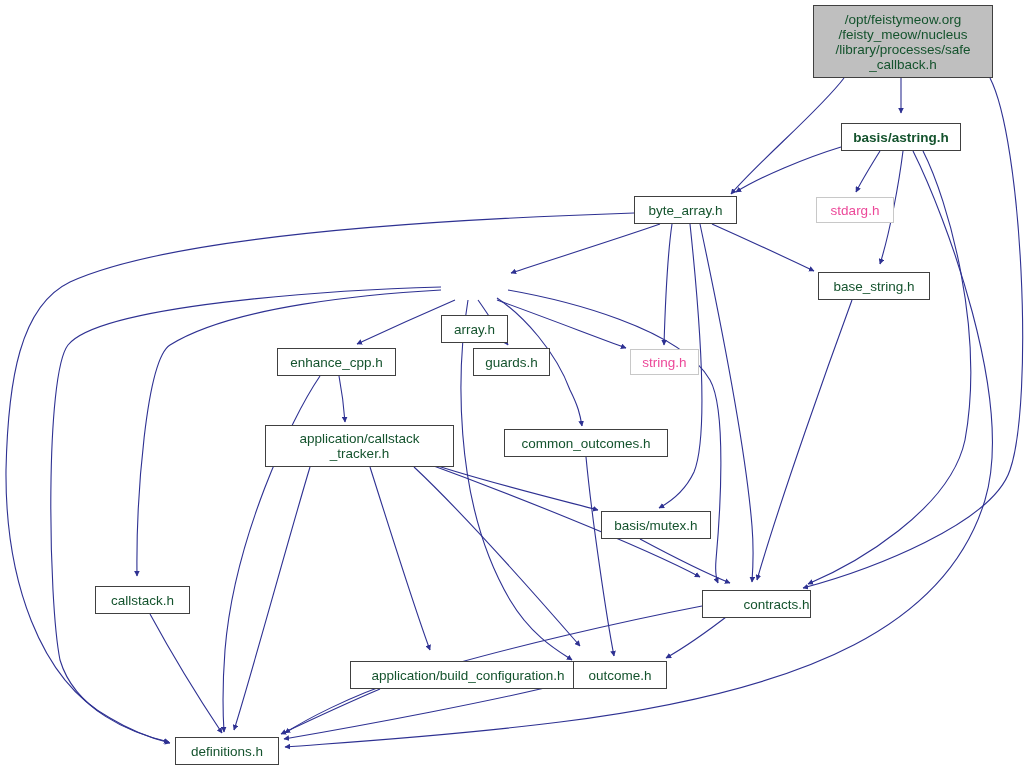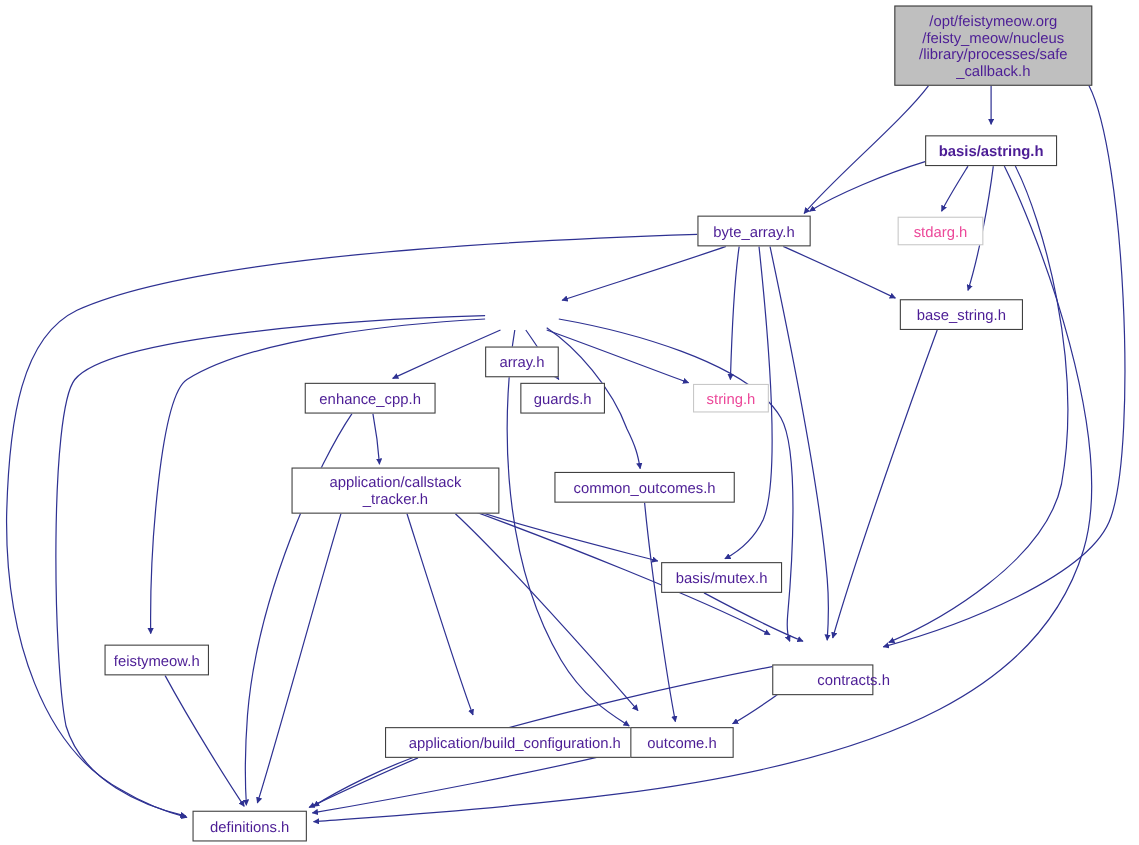--- a/index.html
+++ b/index.html
@@ -24,21 +24,21 @@
   }
   .node {
     position: absolute;
     box-sizing: border-box;
     display: flex;
     align-items: center;
     justify-content: center;
     text-align: center;
     font-size: 13.5px;
     line-height: 15px;
-    color: #4c1d95;
+    color: #14532d;
     background: #ffffff;
     border: 1px solid #404040;
     white-space: pre;
     z-index: 5;
   }
   .node.root {
     background: #bfbfbf;
     border: 1px solid #404040;
     z-index: 6;
   }
@@ -112,19 +112,19 @@
       <div class="node system" style="left: 816px; top: 197px; width: 78px; height: 26px;"><span class="node-label">stdarg.h</span></div>
       <div class="node" style="left: 818px; top: 272px; width: 112px; height: 28px;"><span class="node-label">base_string.h</span></div>
       <div class="node" style="left: 441px; top: 272px; width: 67px; height: 28px; margin-top: 43px;"><span class="node-label">array.h</span></div>
       <div class="node" style="left: 277px; top: 348px; width: 119px; height: 28px;"><span class="node-label">enhance_cpp.h</span></div>
       <div class="node" style="left: 473px; top: 348px; width: 77px; height: 28px;"><span class="node-label">guards.h</span></div>
       <div class="node system" style="left: 630px; top: 349px; width: 69px; height: 26px;"><span class="node-label">string.h</span></div>
       <div class="node" style="left: 265px; top: 425px; width: 189px; height: 42px;"><span class="node-label">application/callstack
 _tracker.h</span></div>
       <div class="node" style="left: 504px; top: 429px; width: 164px; height: 28px;"><span class="node-label">common_outcomes.h</span></div>
       <div class="node" style="left: 601px; top: 511px; width: 110px; height: 28px; justify-content: center;"><span class="node-label">basis/mutex.h</span></div>
-      <div class="node" style="left: 95px; top: 586px; width: 95px; height: 28px;"><span class="node-label">feistymeow.h</span></div>
-      <div class="node" style="left: 702px; top: 604px; width: 92px; height: 28px; padding-left: 40px;"><span class="node-label">contracts.h</span></div>
+      <div class="node" style="left: 95px; top: 586px; width: 95px; height: 28px;"><span class="node-label">callstack.h</span></div>
+      <div class="node" style="left: 702px; top: 590px; width: 109px; height: 28px; padding-left: 40px;"><span class="node-label">contracts.h</span></div>
       <div class="node" style="left: 313px; top: 661px; width: 236px; height: 28px; margin-left: 37px;"><span class="node-label">application/build_configuration.h</span></div>
       <div class="node" style="left: 573px; top: 661px; width: 94px; height: 28px;"><span class="node-label">outcome.h</span></div>
       <div class="node" style="left: 175px; top: 737px; width: 104px; height: 28px;"><span class="node-label">definitions.h</span></div>
     </div>
 </div>
 
 </body></html>

